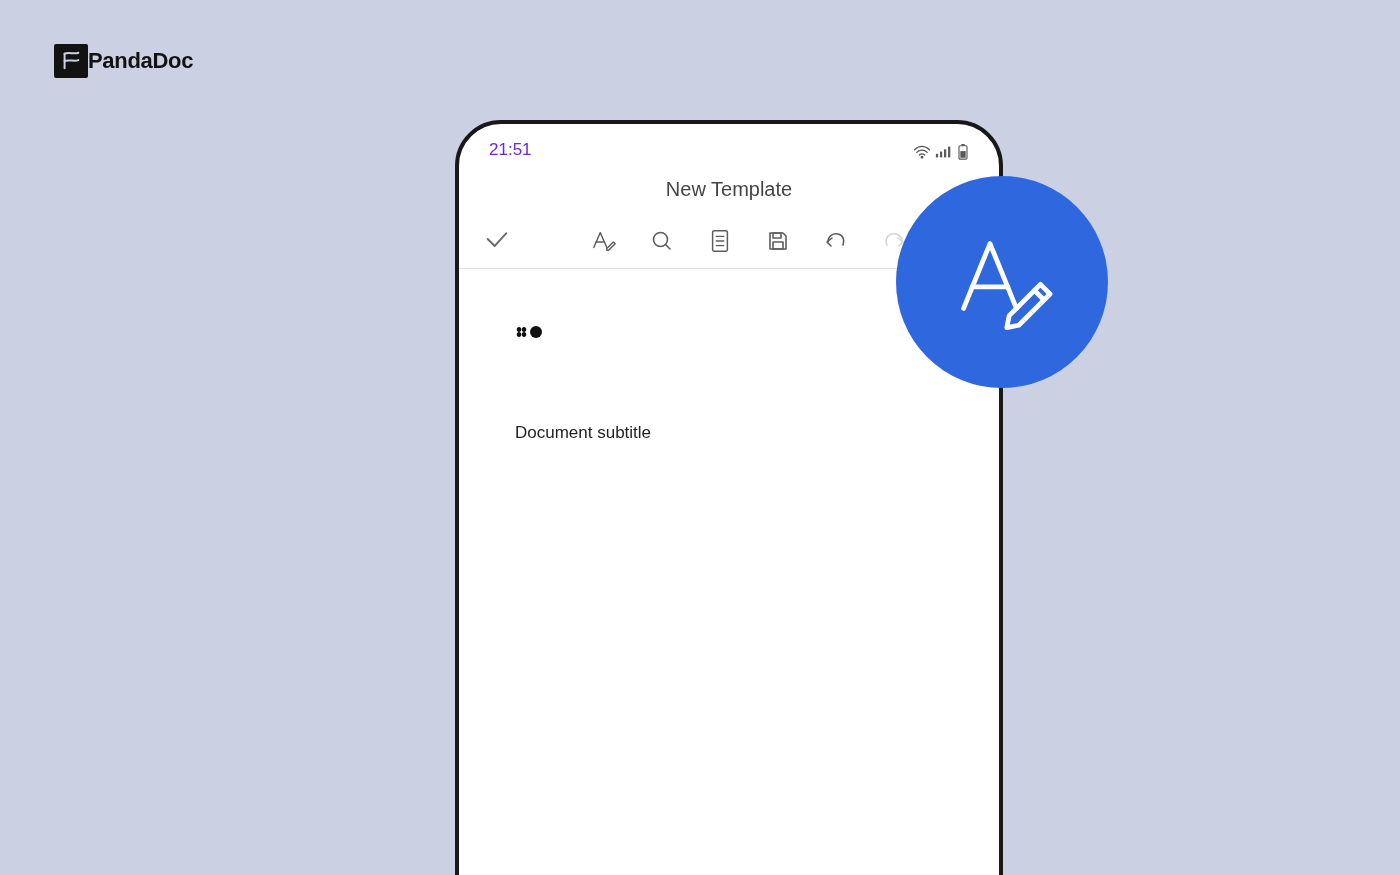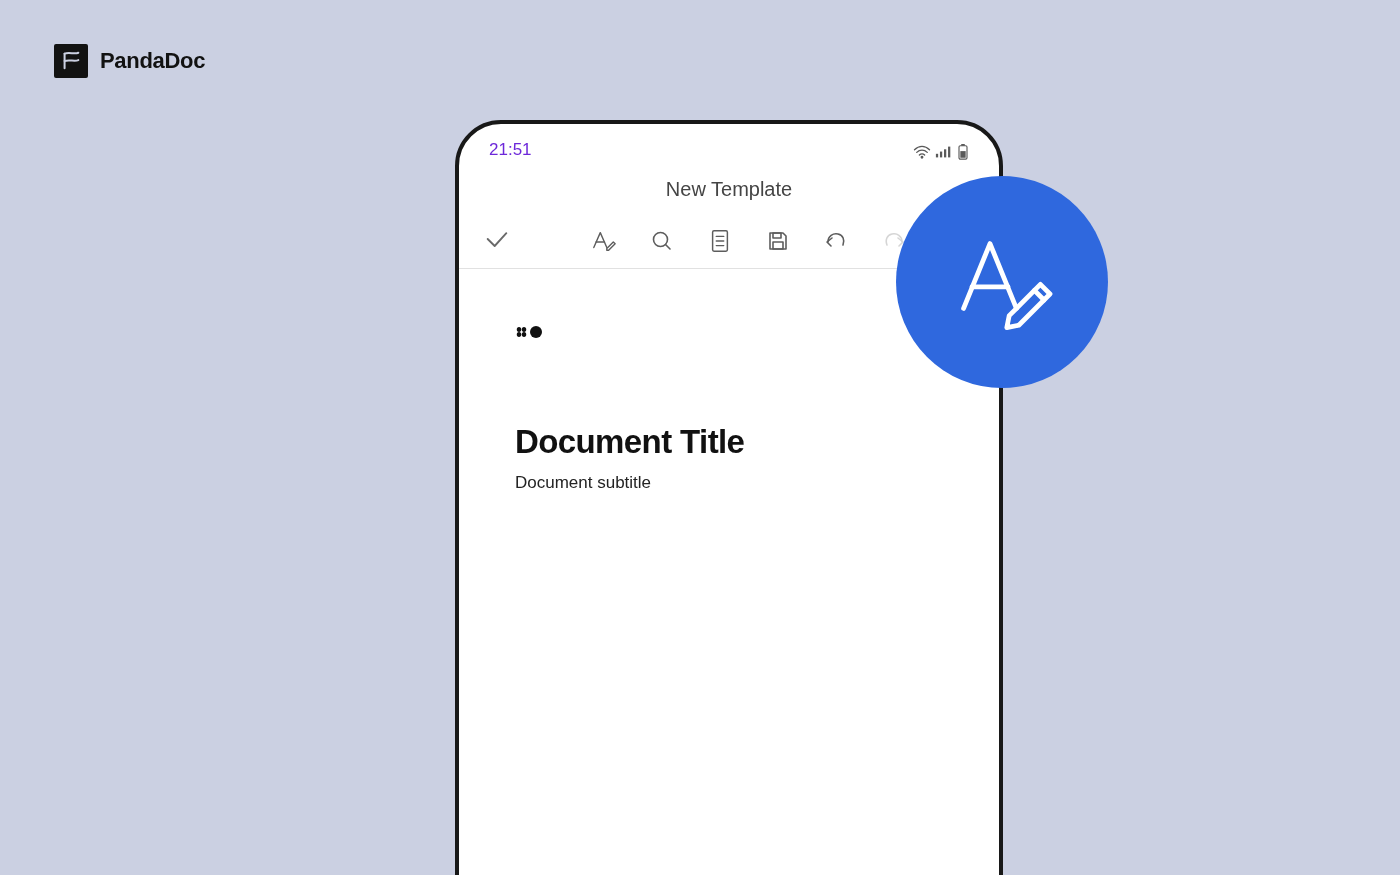--- a/index.html
+++ b/index.html
@@ -12,21 +12,20 @@
     overflow: hidden;
   }
 
   
   .brand {
     position: absolute;
     top: 44px;
     left: 54px;
     display: flex;
     align-items: center;
-    gap: 12px;
   }
   .brand-mark {
     width: 34px;
     height: 34px;
     background: #121212;
     border-radius: 2px;
     display: flex;
     align-items: center;
     justify-content: center;
   }
@@ -229,21 +228,20 @@
     </div>
   </div>
 
   <div class="doc">
     <div class="doc-mark">
       <svg width="30" height="16" viewBox="0 0 30 16">
         <path d="M4 2 C1 2 1 7 4 7 C7 7 7 2 4 2 M4 7 C1 7 1 12 4 12 C7 12 7 7 4 7 M9 2 C6 2 6 7 9 7 C12 7 12 2 9 2 M9 7 C6 7 6 12 9 12 C12 12 12 7 9 7" fill="#111"></path>
         <circle cx="21" cy="7" r="6" fill="#111"></circle>
       </svg>
     </div>
-    <div class="doc-title">Document Title</div>
     <div class="doc-subtitle">Document subtitle</div>
 
   </div>
 
 </div>
 
 <div class="fab">
   <svg width="120" height="120" viewBox="0 0 100 100" fill="none" stroke="#ffffff" stroke-width="4" stroke-linecap="round" stroke-linejoin="round">
     <path d="M18 72 L40 18 L62 72"></path>
     <line x1="25" y1="54" x2="55" y2="54"></line>

